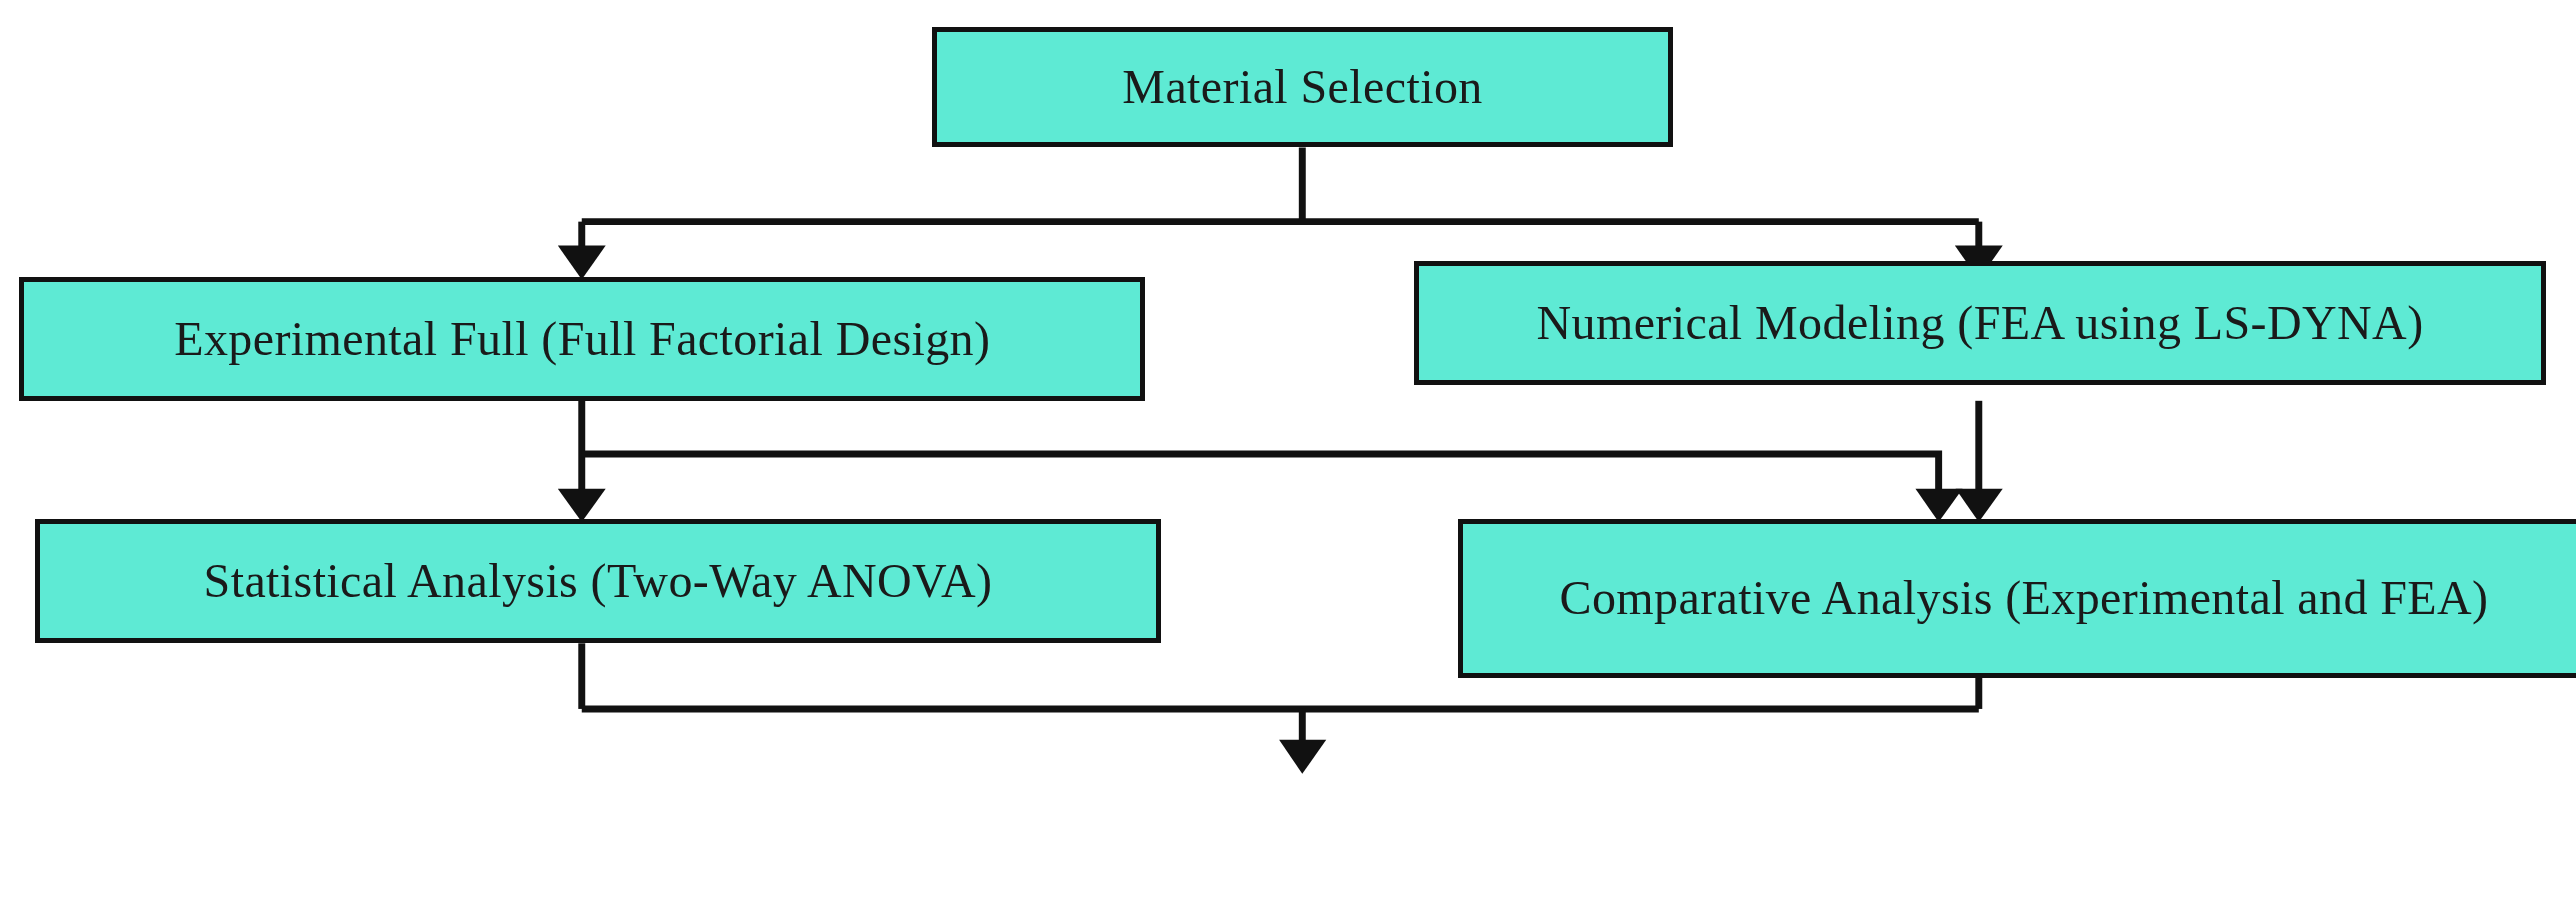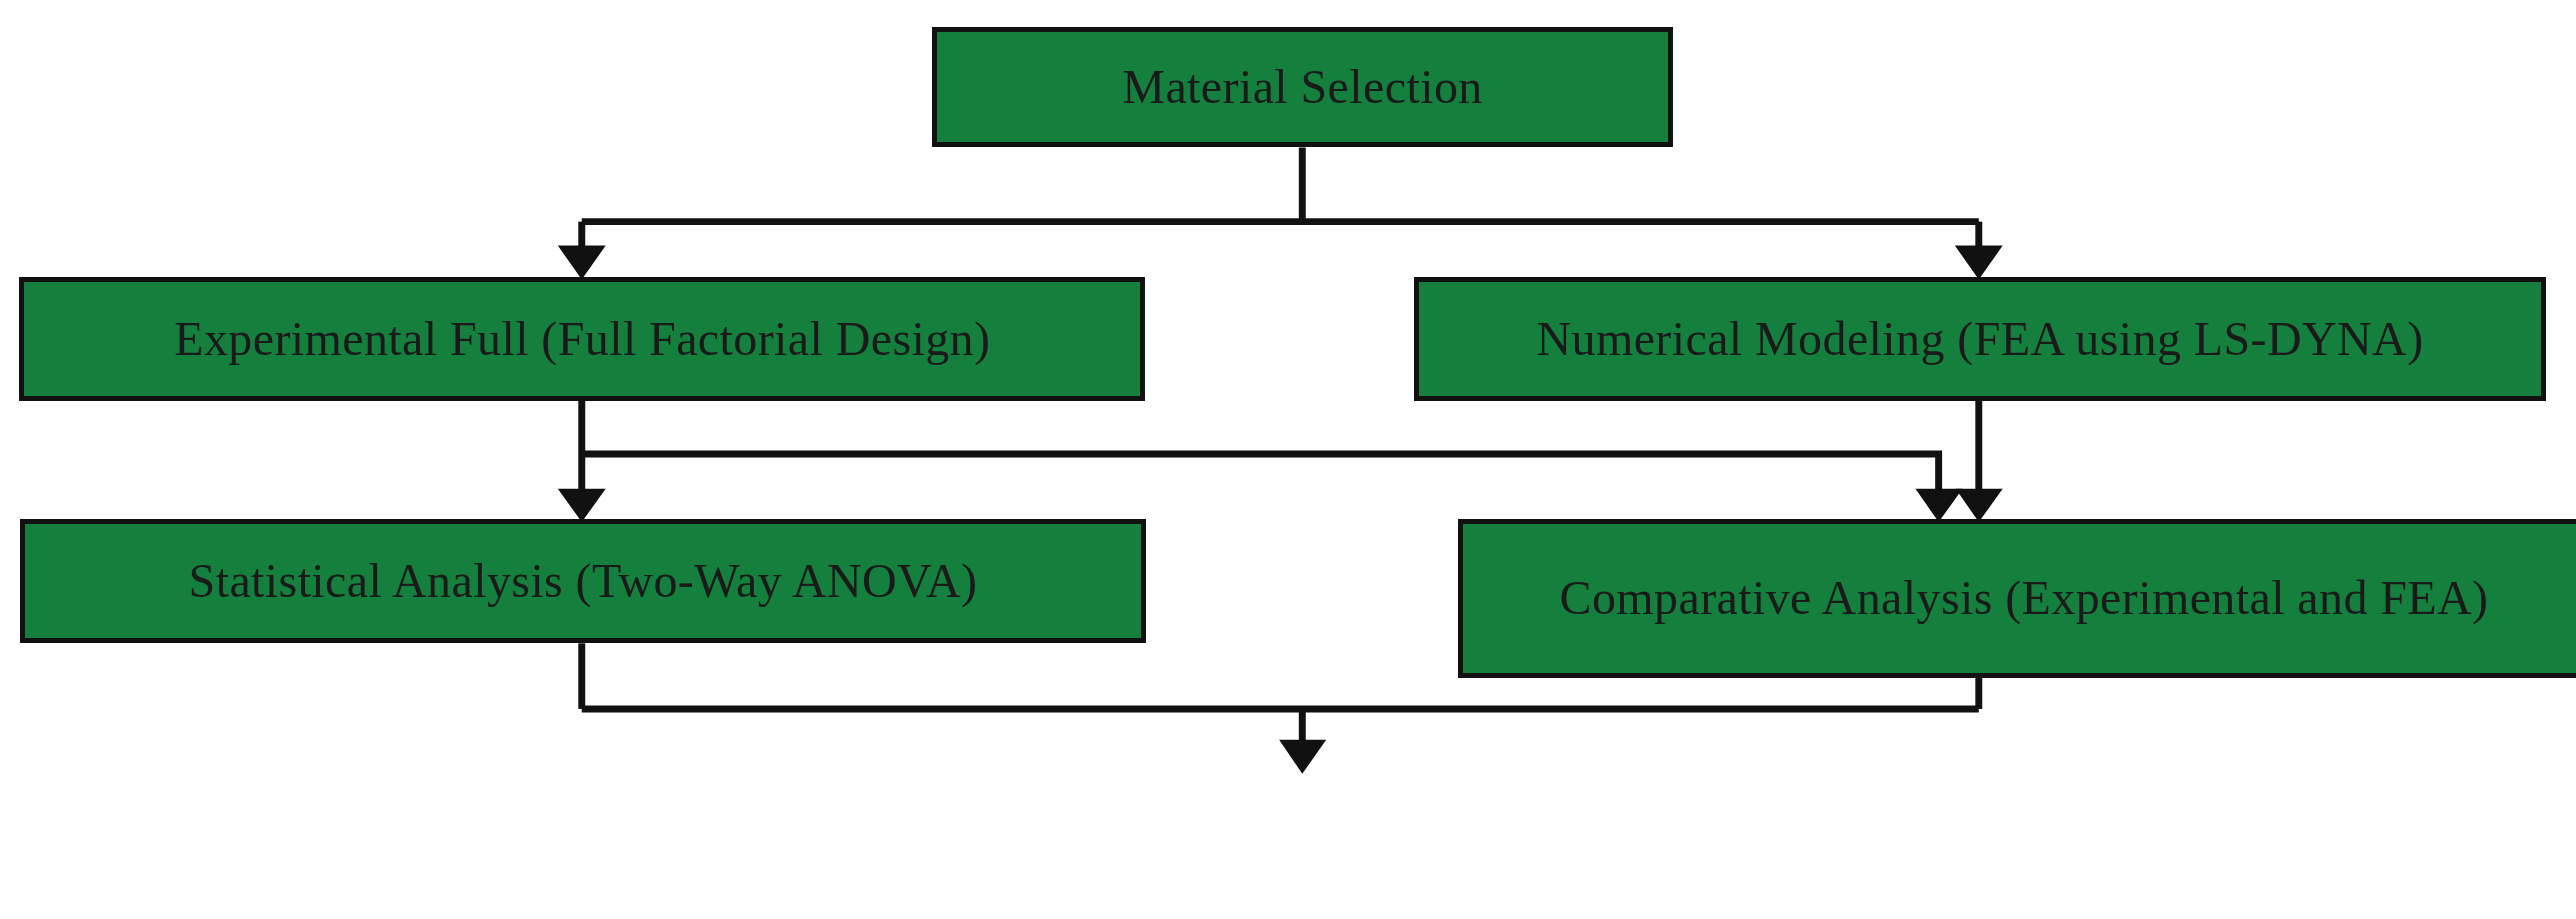--- a/index.html
+++ b/index.html
@@ -18,21 +18,21 @@
   #flow-svg {
     position: absolute;
     left: 0;
     top: 0;
     width: 2576px;
     height: 919px;
   }
   .node-box {
     position: absolute;
     box-sizing: border-box;
-    background: #15803d;
+    background: #5eead4;
     border: 5.4px solid #111111;
     display: flex;
     align-items: center;
     justify-content: center;
     z-index: 5;
   }
   .node-label {
     font-family: "Liberation Serif", "DejaVu Serif", serif;
     font-size: 48px;
     line-height: 1.05;
@@ -87,25 +87,25 @@
   </svg>
 
   <div class="node-box" id="node-0" style="left: 932px; top: 27px; width: 741px; height: 120px;">
     <span class="node-label">Material Selection</span>
   </div>
 
   <div class="node-box" id="node-1" style="left: 19.3px; top: 277px; width: 1126px; height: 124px;">
     <span class="node-label">Experimental Full (Full Factorial Design)</span>
   </div>
 
-  <div class="node-box" id="node-2" style="left: 1414px; top: 277px; width: 1132px; height: 124px;">
+  <div class="node-box" id="node-2" style="left: 1414px; top: 261px; width: 1132px; height: 124px;">
     <span class="node-label">Numerical Modeling (FEA using LS-DYNA)</span>
   </div>
 
-  <div class="node-box" id="node-3" style="left: 20px; top: 519px; width: 1126px; height: 124px;">
+  <div class="node-box" id="node-3" style="left: 35px; top: 519px; width: 1126px; height: 124px;">
     <span class="node-label">Statistical Analysis (Two-Way ANOVA)</span>
   </div>
 
   <div class="node-box" id="node-4" style="left: 1414px; top: 519px; width: 1132px; height: 159px; margin-left: 44px;">
     <span class="node-label">Comparative Analysis (Experimental and FEA)</span>
   </div>
 
 
 </div>
 

